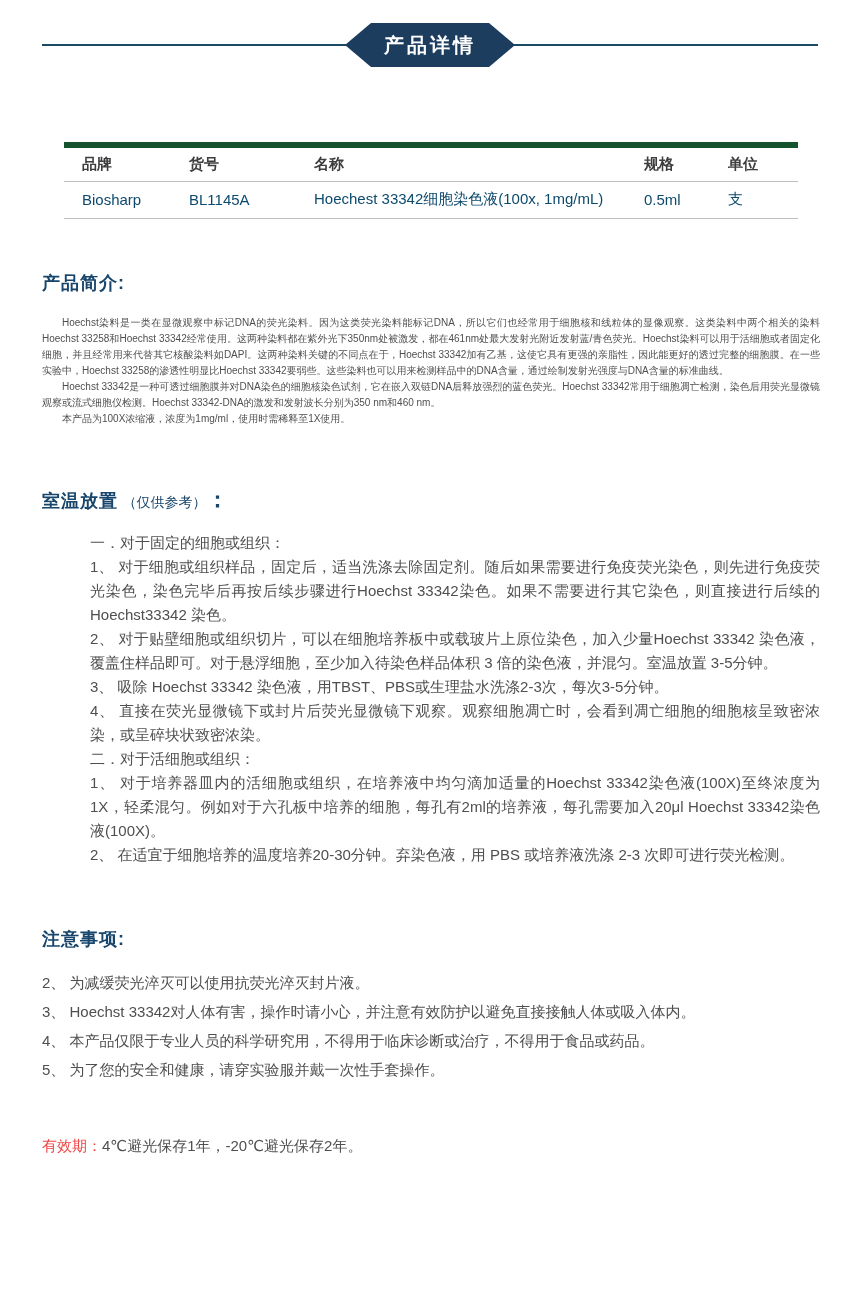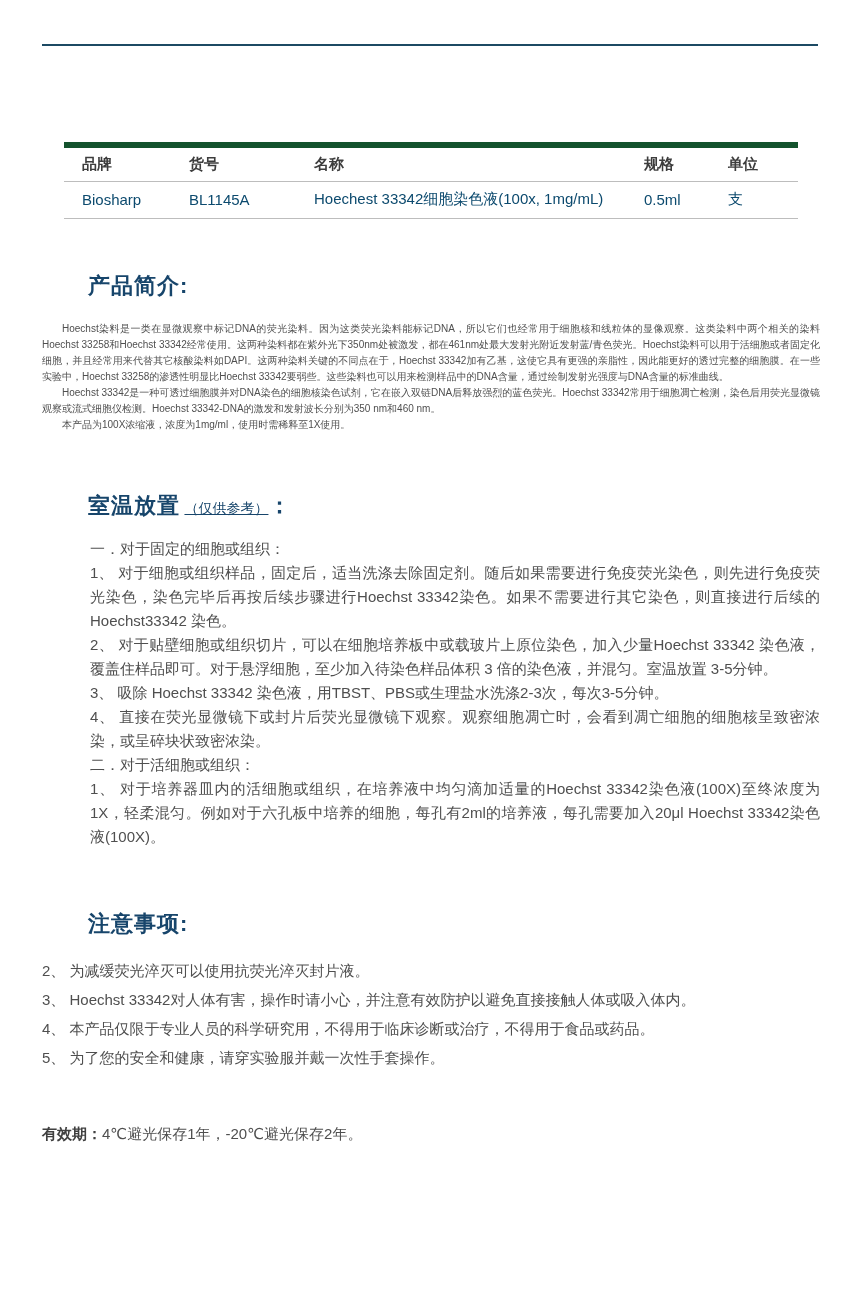--- a/index.html
+++ b/index.html
@@ -50,23 +50,23 @@
   table.product-table td {
     color: #0c4a6e; border-bottom: 1px solid #bdbdbd;
     height: 37px; vertical-align: middle; white-space: nowrap;
   }
   table.product-table th:first-child, table.product-table td:first-child { padding-left: 18px; }
   table.product-table .col-unit { padding-left: 8px; margin-top: 48px; }
 
   
   .section { padding: 0 40px 0 42px; }
   .section-heading {
-    font-size: 22px; font-weight: bold; color: #17456b; letter-spacing: 1px; margin-left: 46px;
+    font-size: 18px; font-weight: bold; color: #17456b; letter-spacing: 1px;
   }
-  .heading-note { font-size: 14px; font-weight: normal; color: #17456b; letter-spacing: 0; text-decoration: underline; }
+  .heading-note { font-size: 14px; font-weight: normal; color: #17456b; letter-spacing: 0; }
   .heading-colon { font-size: 22px; font-weight: bold; color: #17456b; }
 
   .intro-section { margin-top: 52px; }
   .intro-section .paragraphs { margin-top: 20px; }
   .intro-section p {
     font-size: 10px; line-height: 16px; text-align: justify;
     text-indent: 2em; color: #4f4f4f;
   }
 
   .usage-section { margin-top: 58px; }
@@ -75,30 +75,33 @@
     font-size: 15px; line-height: 24px; text-align: justify; color: #4f4f4f; margin-left: 48px;
   }
 
   .notes-section { margin-top: 60px; }
   .notes-section .notes-items { margin-top: 20px; }
   .notes-section p {
     font-size: 15px; line-height: 24px; color: #4f4f4f; margin-bottom: 5px;
   }
 
   .validity-section { margin-top: 55px; padding-bottom: 55px; font-size: 15px; }
-  .validity-label { font-weight: bold; color: #404040; }
+  .validity-label { font-weight: normal; color: #ef4444; }
   .validity-text { color: #4f4f4f; }
 </style>
 </head>
 <body>
 
 <div class="page">
 
   <div class="header">
     <div class="header-line"></div>
+    <div class="header-badge">
+      <span>产品详情</span>
+    </div>
   </div>
 
   <div class="product-table-wrap">
     <table class="product-table">
       <colgroup>
         <col class="c-brand">
           <col class="c-catalog">
           <col class="c-name">
           <col class="c-spec">
           <col class="c-unit">
@@ -139,20 +142,21 @@
       <span class="heading-note">（仅供参考）</span><span class="heading-colon">：</span>
     </div>
     <div class="usage-items">
       <p>一．对于固定的细胞或组织：</p>
       <p>1、 对于细胞或组织样品，固定后，适当洗涤去除固定剂。随后如果需要进行免疫荧光染色，则先进行免疫荧光染色，染色完毕后再按后续步骤进行Hoechst 33342染色。如果不需要进行其它染色，则直接进行后续的Hoechst33342 染色。</p>
       <p>2、 对于贴壁细胞或组织切片，可以在细胞培养板中或载玻片上原位染色，加入少量Hoechst 33342 染色液，覆盖住样品即可。对于悬浮细胞，至少加入待染色样品体积 3 倍的染色液，并混匀。室温放置 3-5分钟。</p>
       <p>3、 吸除 Hoechst 33342 染色液，用TBST、PBS或生理盐水洗涤2-3次，每次3-5分钟。</p>
       <p>4、 直接在荧光显微镜下或封片后荧光显微镜下观察。观察细胞凋亡时，会看到凋亡细胞的细胞核呈致密浓染，或呈碎块状致密浓染。</p>
       <p>二．对于活细胞或组织：</p>
       <p>1、 对于培养器皿内的活细胞或组织，在培养液中均匀滴加适量的Hoechst 33342染色液(100X)至终浓度为1X，轻柔混匀。例如对于六孔板中培养的细胞，每孔有2ml的培养液，每孔需要加入20μl Hoechst 33342染色液(100X)。</p>
+      <p>2、 在适宜于细胞培养的温度培养20-30分钟。弃染色液，用 PBS 或培养液洗涤 2-3 次即可进行荧光检测。</p>
     </div>
   </div>
 
   <div class="section notes-section">
     <div class="section-heading">注意事项:</div>
     <div class="notes-items">
       <p>2、 为减缓荧光淬灭可以使用抗荧光淬灭封片液。</p>
       <p>3、 Hoechst 33342对人体有害，操作时请小心，并注意有效防护以避免直接接触人体或吸入体内。</p>
       <p>4、 本产品仅限于专业人员的科学研究用，不得用于临床诊断或治疗，不得用于食品或药品。</p>
       <p>5、 为了您的安全和健康，请穿实验服并戴一次性手套操作。</p>

